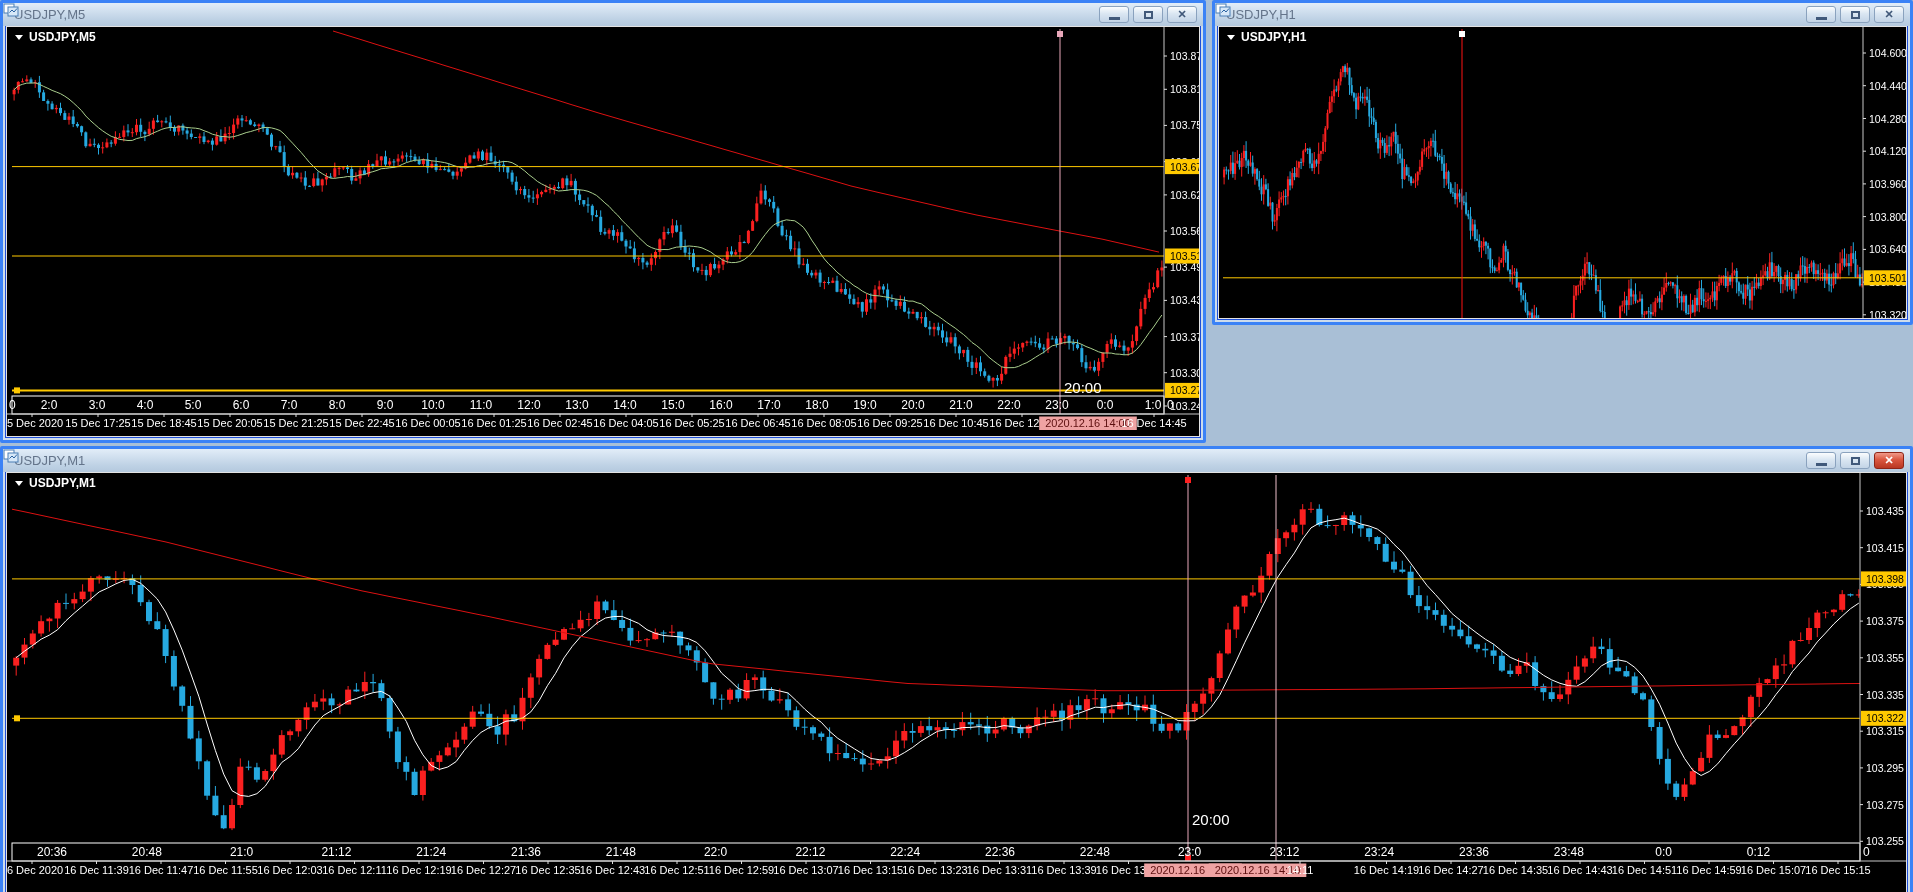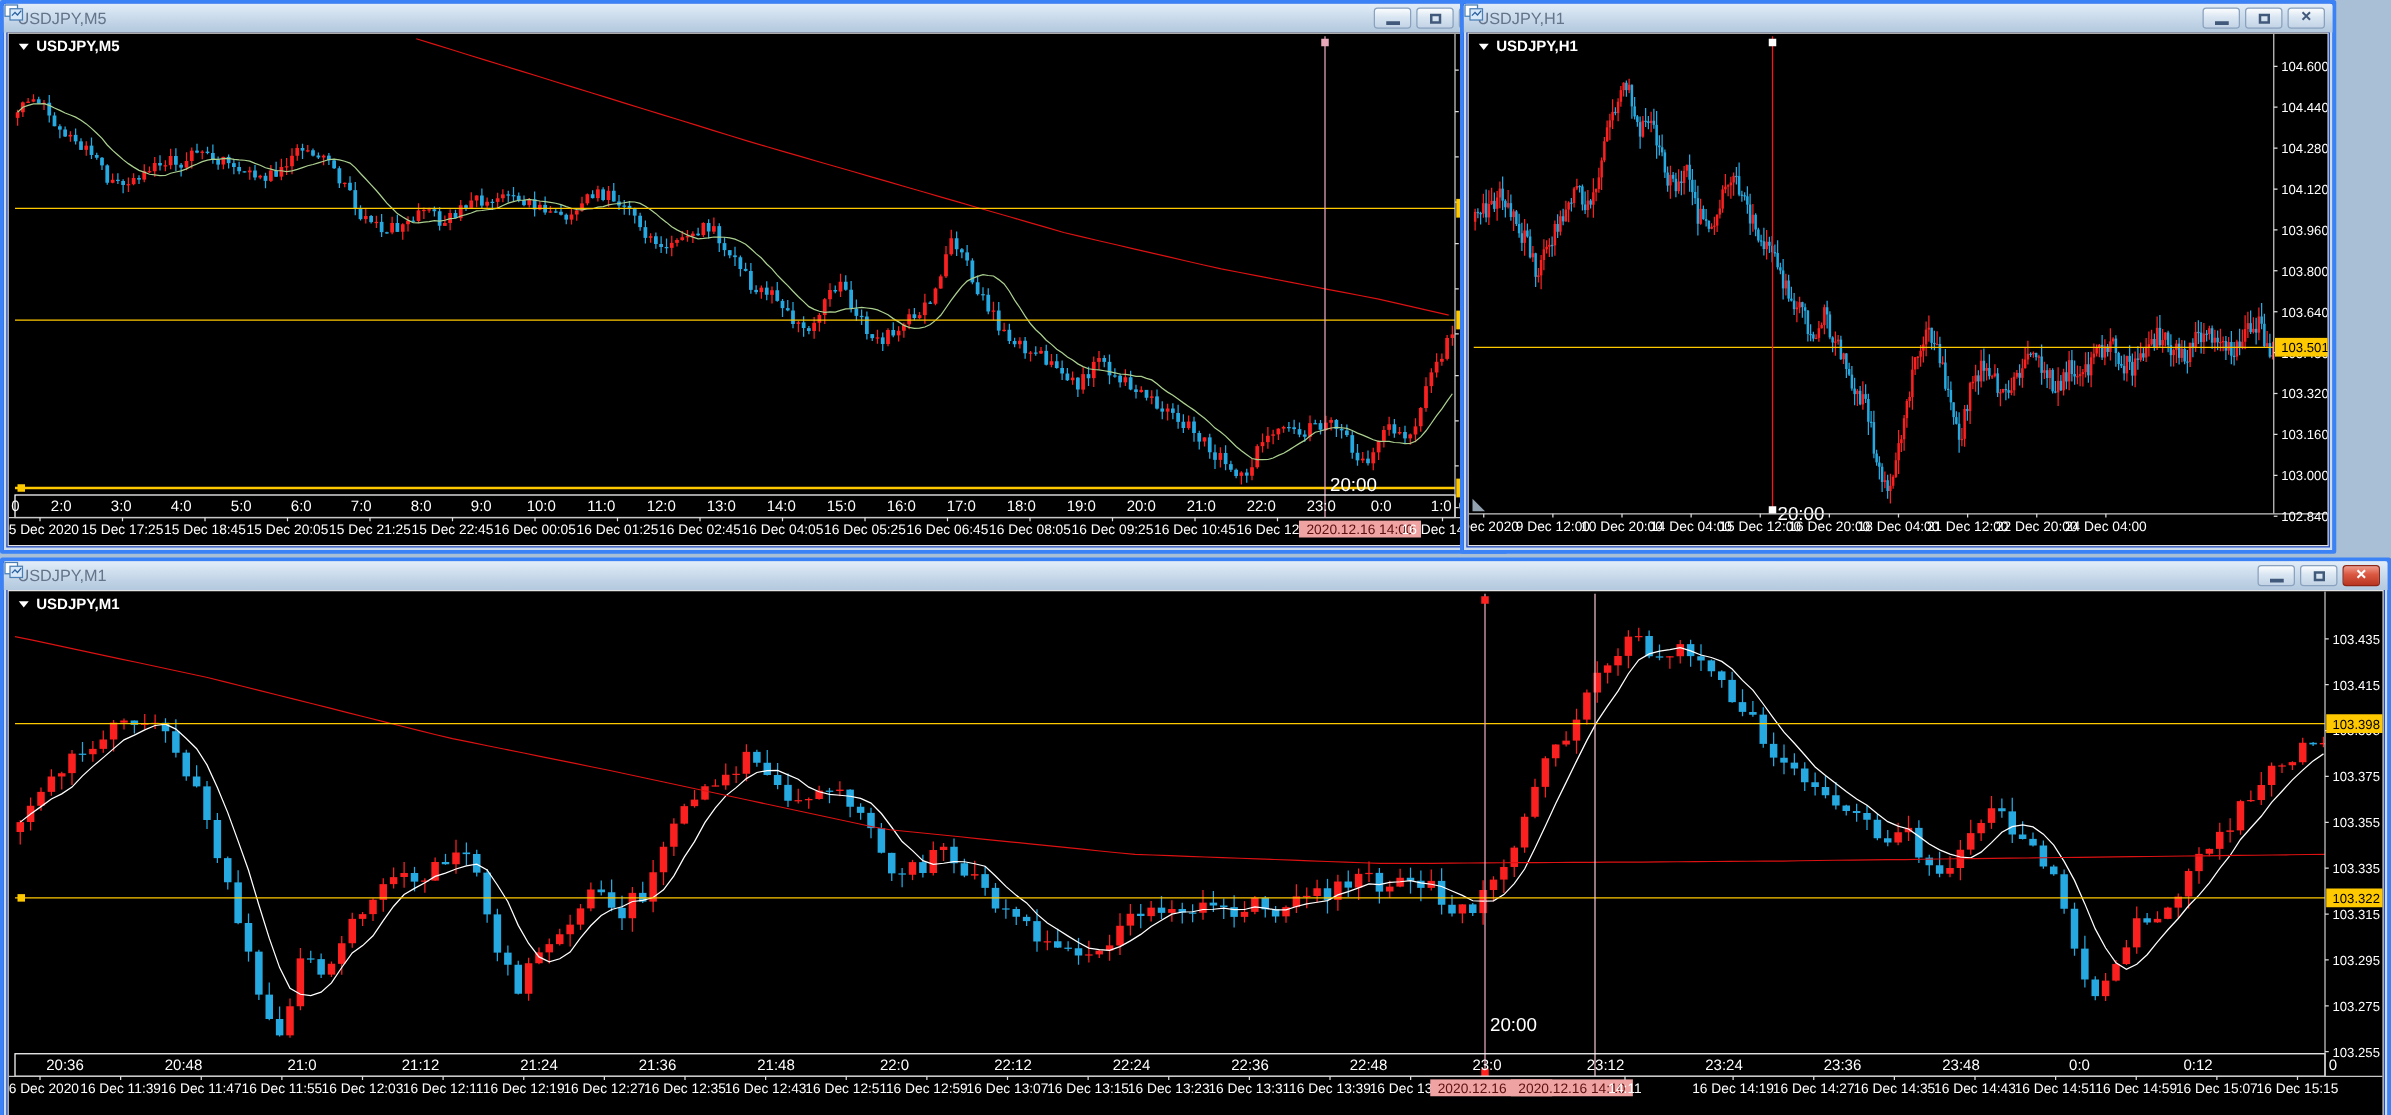--- a/index.html
+++ b/index.html
@@ -1,19 +1,19 @@
 <!DOCTYPE html>
 <html><head>
 <meta charset="utf-8">
 <style>
   html,body{margin:0;padding:0}
   body{width:1913px;height:892px;background:#a9bfd6;font-family:"Liberation Sans",sans-serif;overflow:hidden;position:relative}
   .window{position:absolute;background:#1d4ed8;border:3px solid #3b82f6;box-shadow:inset 0 0 0 2px #cddcec;border-radius:2px;box-sizing:border-box}
   #win-m5{left:0;top:0;width:1206px;height:443px}
-  #win-h1{left:1168px;top:0;width:701px;height:443px}
+  #win-h1{left:1212px;top:0;width:701px;height:325px}
   #win-m1{left:0;top:446px;width:1913px;height:530px}
   .titlebar{height:23px;display:flex;align-items:center;padding:0 5px;background:linear-gradient(#e2edf8,#bfd2e5 70%,#b4c9de);border-radius:2px 2px 0 0}
   .title{font-size:13px;color:#64748a;margin-left:6px;white-space:nowrap}
   .wbtns{margin-left:auto;display:flex;gap:4px;padding-right:1px}
   .wbtn{width:30px;height:17px;border:1px solid #8aa2be;border-radius:3px;background:linear-gradient(#fbfdfe,#dae6f2 45%,#c3d4e6);display:flex;align-items:center;justify-content:center;cursor:pointer;box-sizing:border-box}
   .g-min{width:11px;height:3px;background:#41597a;margin-top:7px}
   .g-res{width:9px;height:8px;border:2px solid #41597a;box-sizing:border-box;background:transparent}
   .g-cls{color:#41597a;font-size:11px;font-weight:bold;line-height:1}
   .wbtn.red{background:linear-gradient(#f09a8a,#da5740 45%,#b93722);border-color:#8e2517}
   .wbtn.red .g-cls{color:#fff}

